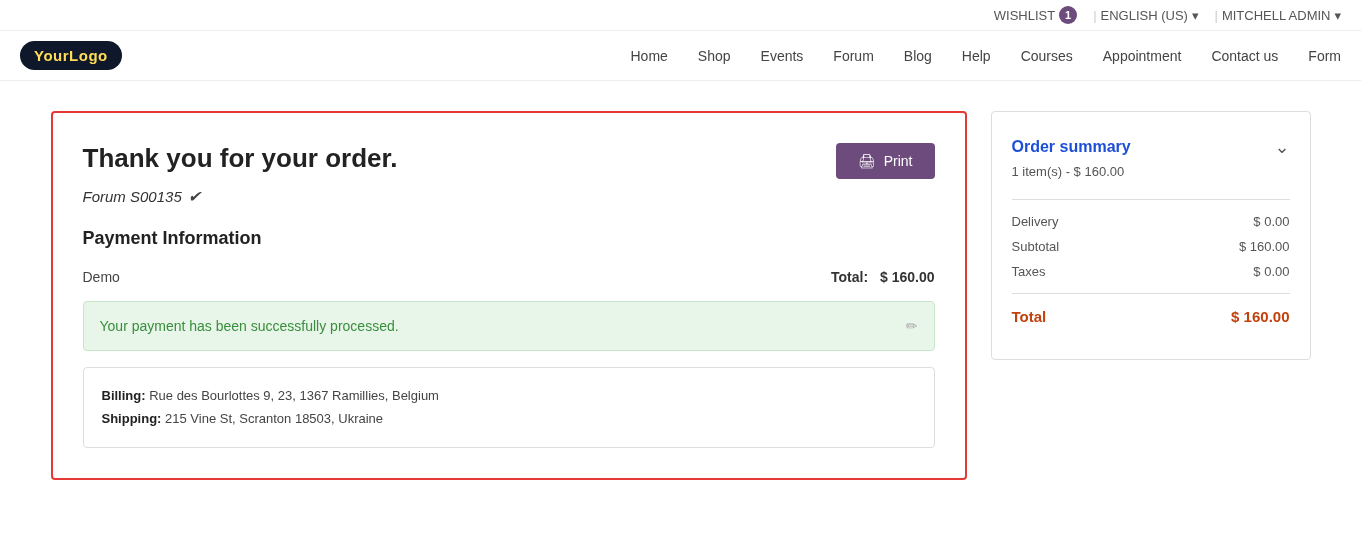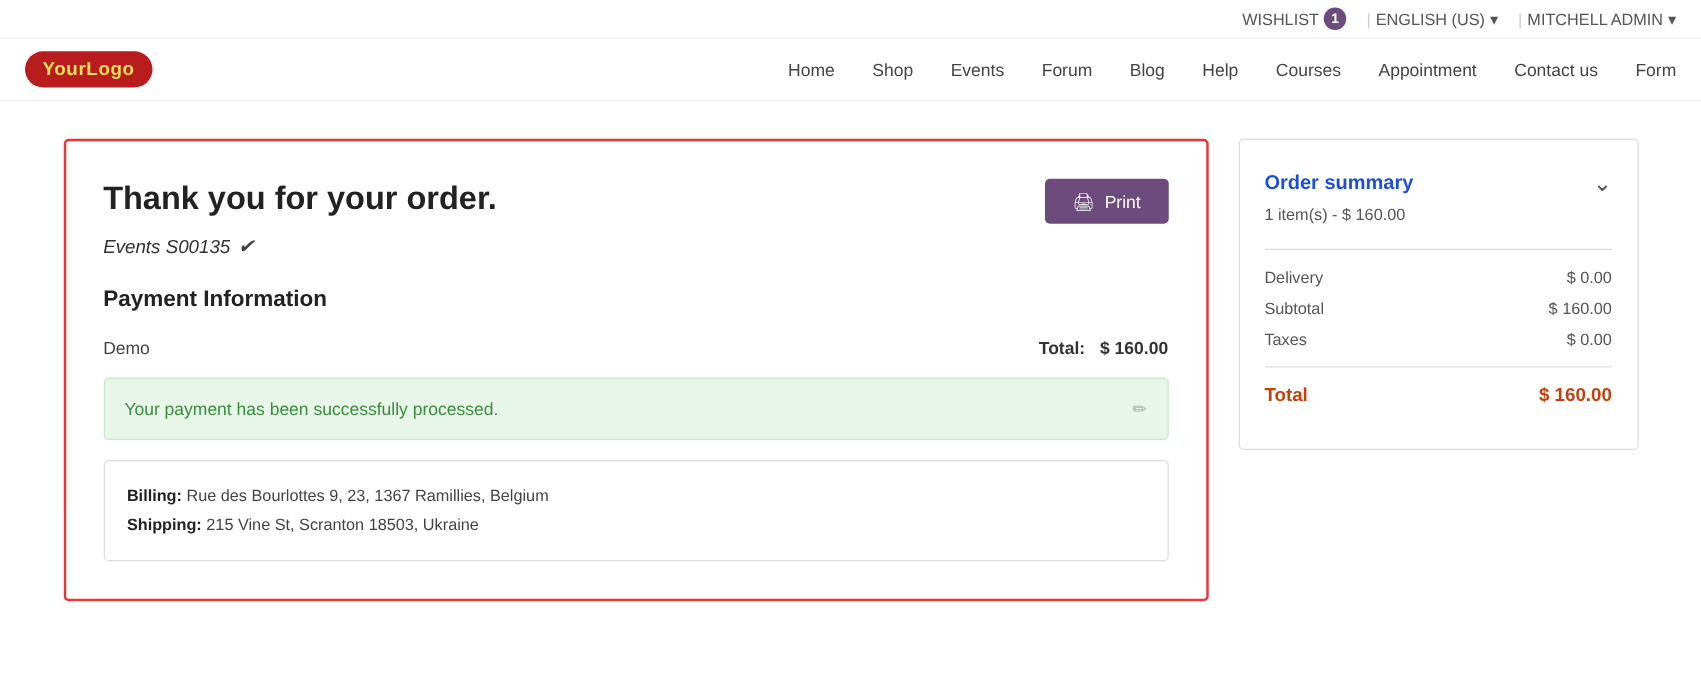--- a/index.html
+++ b/index.html
@@ -40,21 +40,21 @@
     }
 
     
     .header {
       display: flex;
       align-items: center;
       padding: 10px 20px;
       border-bottom: 1px solid #eee;
     }
     .logo {
-      background: #b91c1c;
+      background: #0f172a;
       color: #fff;
       border-radius: 20px;
       padding: 6px 14px;
       font-size: 15px;
       font-weight: bold;
       margin-right: auto;
       letter-spacing: 0.5px;
     }
     .logo span { color: #ffdd57; }
     .nav {
@@ -259,21 +259,21 @@
 
     <div class="order-header">
       <h1 class="order-title">Thank you for your order.</h1>
       <button class="print-btn">
         <span>🖨</span>
         <span>Print</span>
       </button>
     </div>
 
     <div class="order-id">
-      <span>Events S00135</span>
+      <span>Forum S00135</span>
       <span class="check-icon">✔</span>
     </div>
 
     <h2 class="section-title">Payment Information</h2>
 
     <div class="payment-row">
       <span class="payment-label">Demo</span>
       <div>
         <span class="payment-total">Total:</span>
         <span class="payment-amount">$ 160.00</span>

